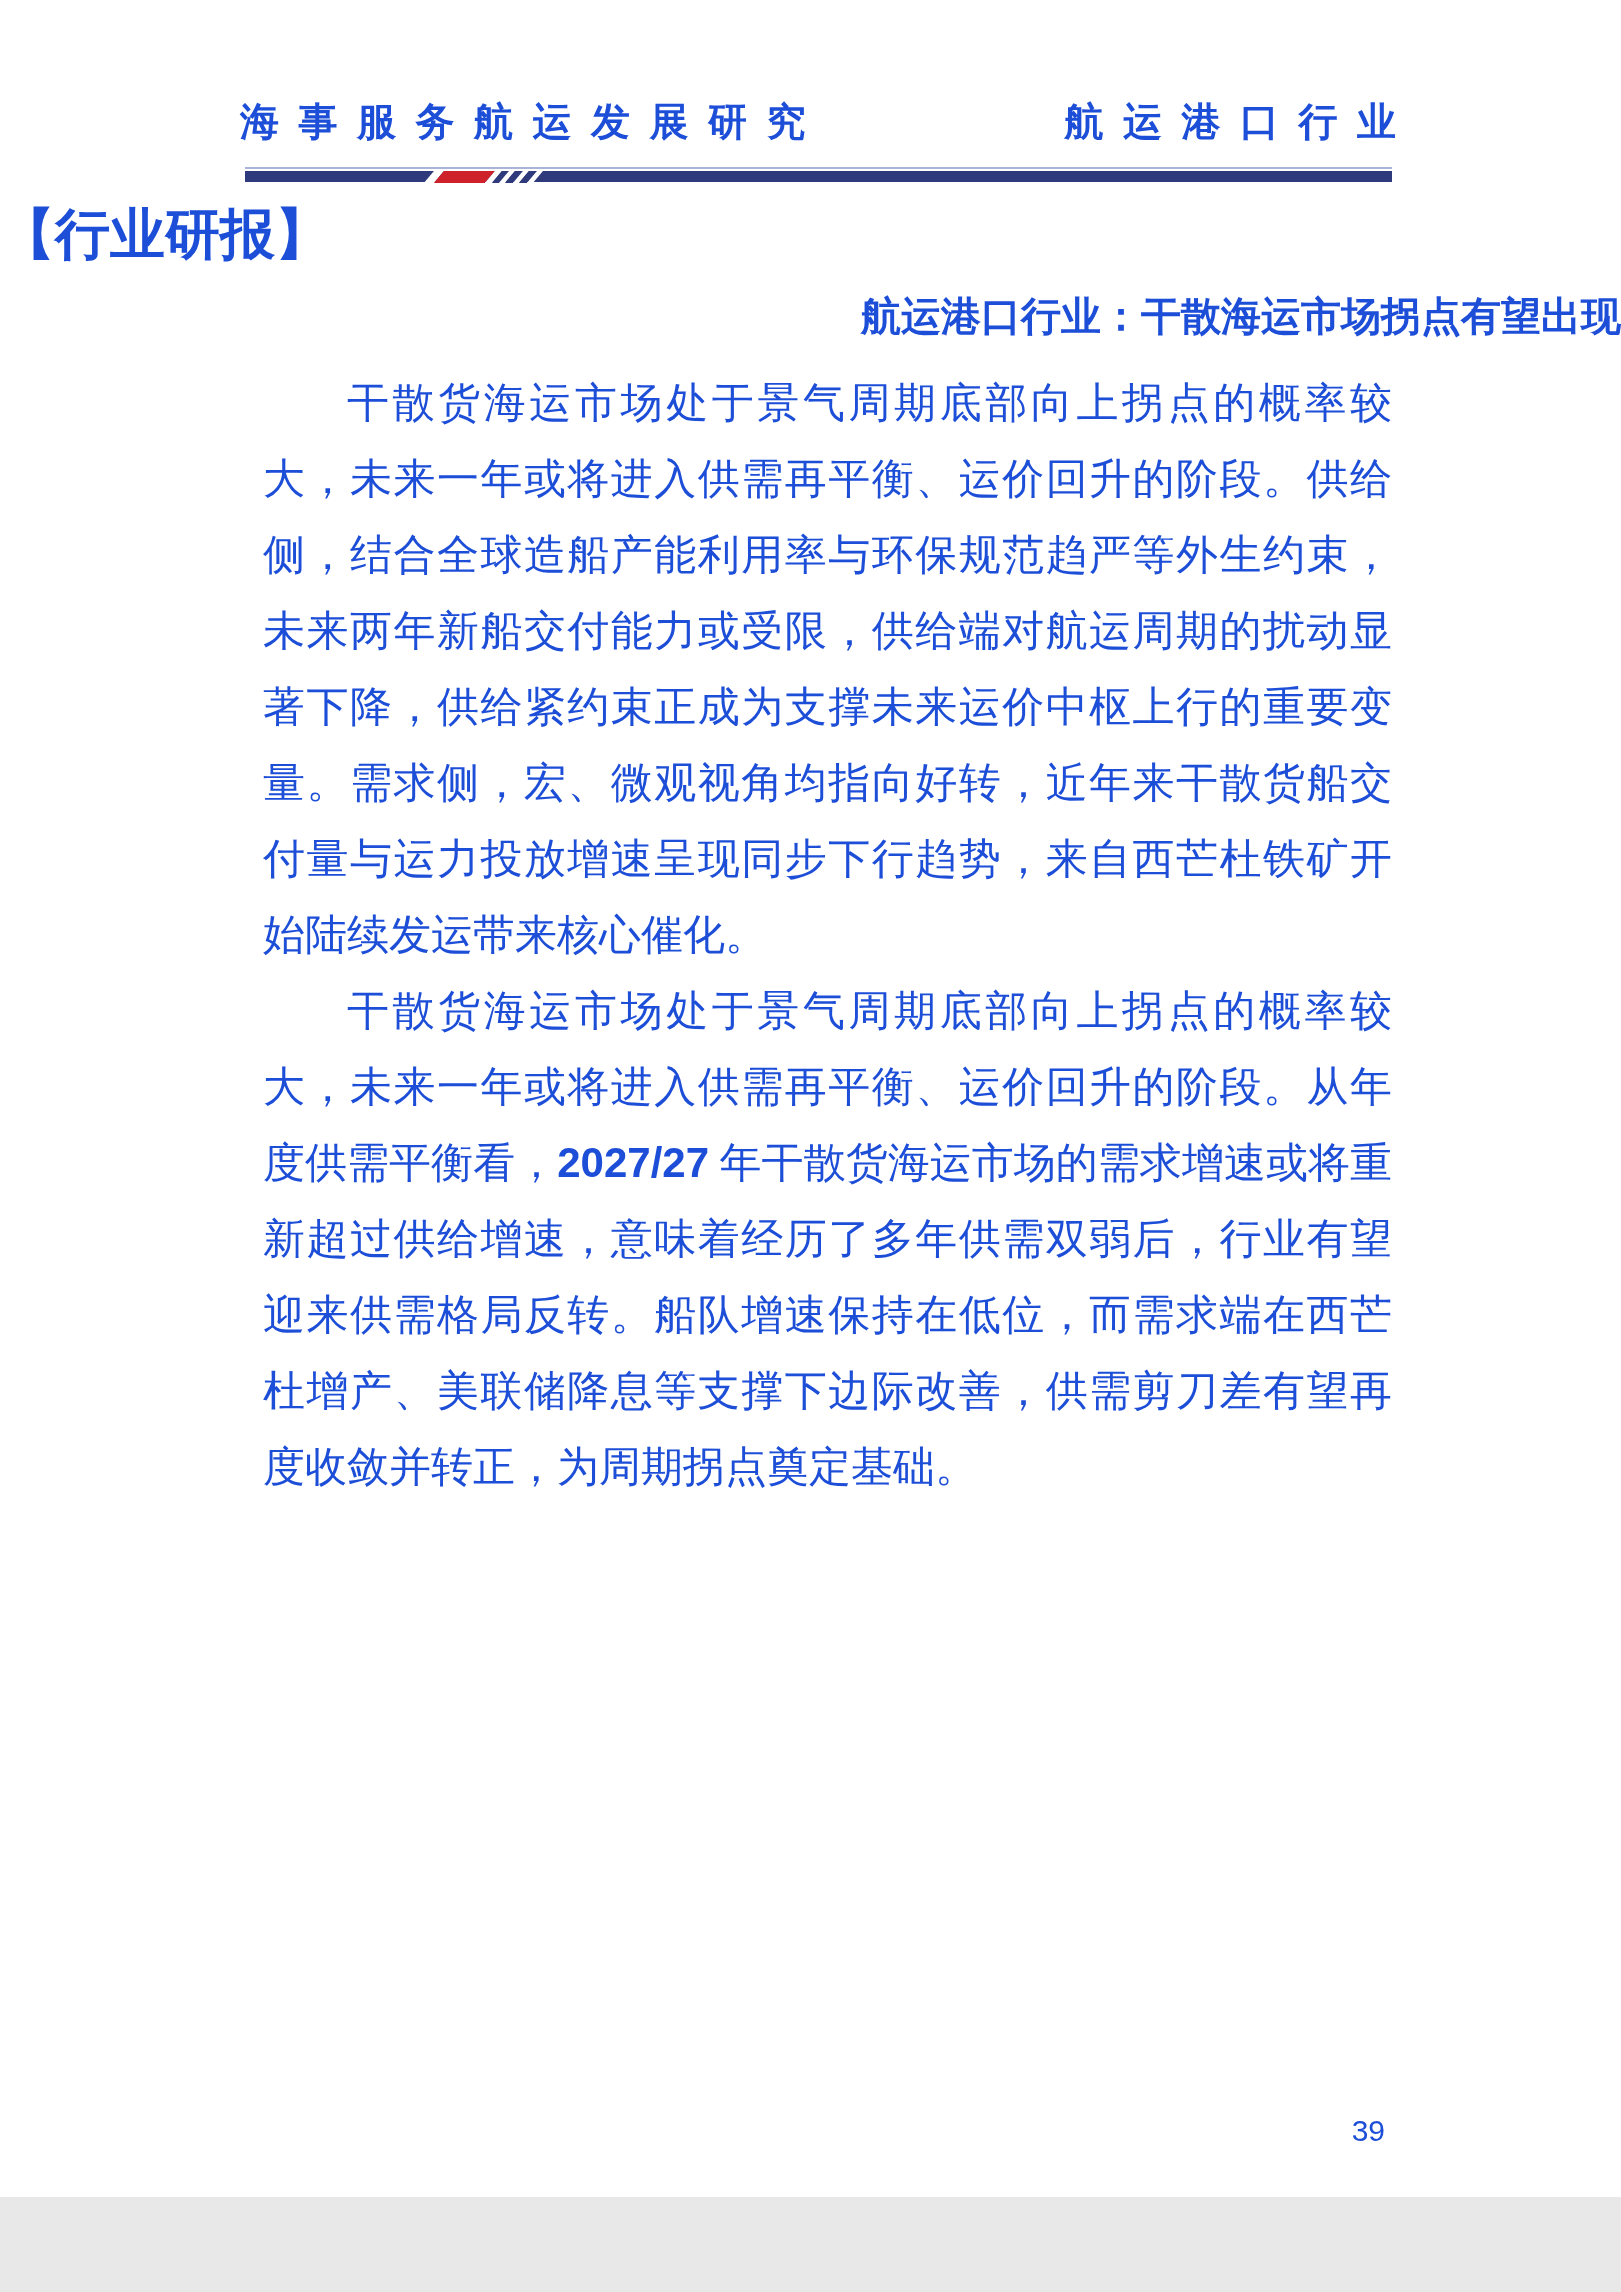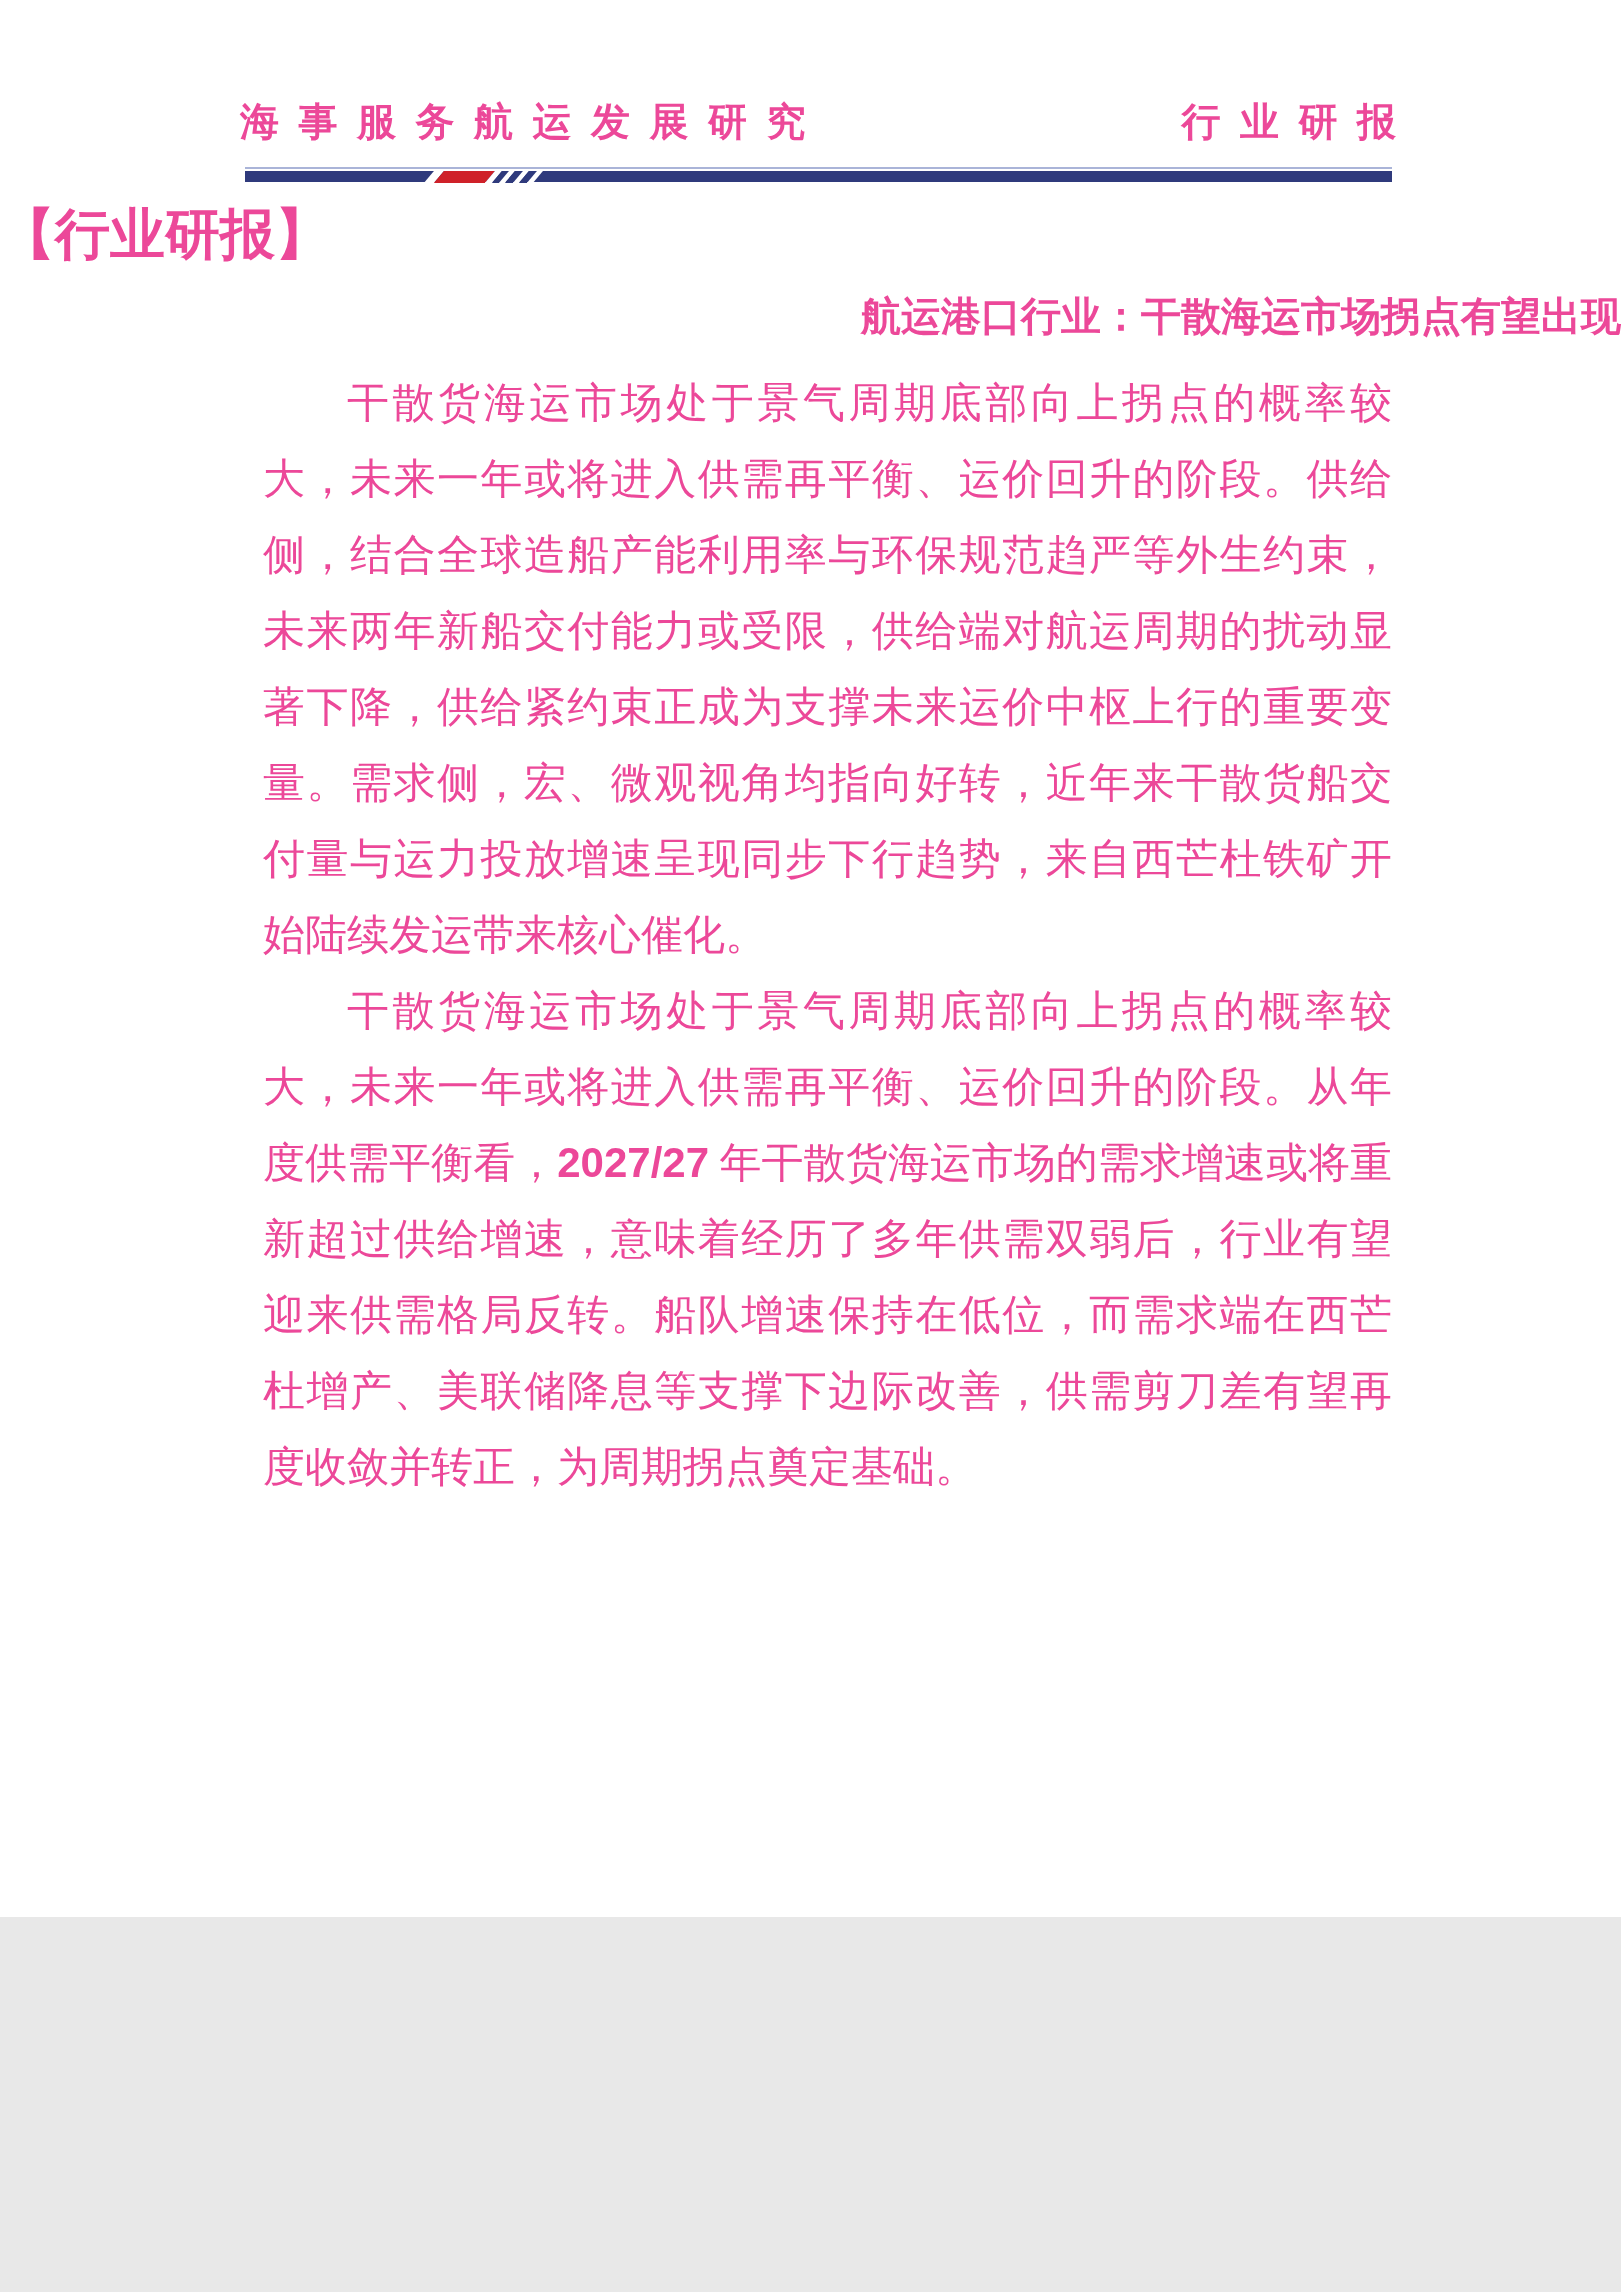--- a/index.html
+++ b/index.html
@@ -1,23 +1,23 @@
 <!DOCTYPE html>
 <html lang="zh" style="--rule-color: #2f3a7c; --rule-accent: #cf2129;"><head>
 <meta charset="utf-8">
 <style>
   html, body { margin: 0; padding: 0; background: #e8e8e8; }
   .page {
     position: relative;
     width: 1621px;
-    height: 1917px;
+    height: 2197px;
     margin: 0 auto;
     background: #ffffff;
     overflow: hidden;
-    color: #ec4899;
+    color: #1d4ed8;
   }
 
   
   .header-row {
     display: flex;
     justify-content: space-between;
     align-items: flex-end;
     margin: 98px 225px 0 240px;
     font-family: "Liberation Sans", sans-serif;
     font-weight: bold;
@@ -93,21 +93,21 @@
   }
 </style>
 </head>
 <body>
 
 <div class="page">
 
   <header>
     <div class="header-row">
       <span class="left">海事服务航运发展研究</span>
-      <span class="right">行业研报</span>
+      <span class="right">航运港口行业</span>
     </div>
     <div class="header-rule-wrap">
       <div class="rule-top-line"></div>
       <div class="rule-bar">
         <div class="rule-deco">
           <span class="d-white" style="width:9.8px"></span>
           <span class="d-red" style="width:51px"></span>
           <span class="d-white" style="width:6.9px"></span>
           <span class="d-navy" style="width:7.8px"></span>
           <span class="d-white" style="width:5.9px"></span>

